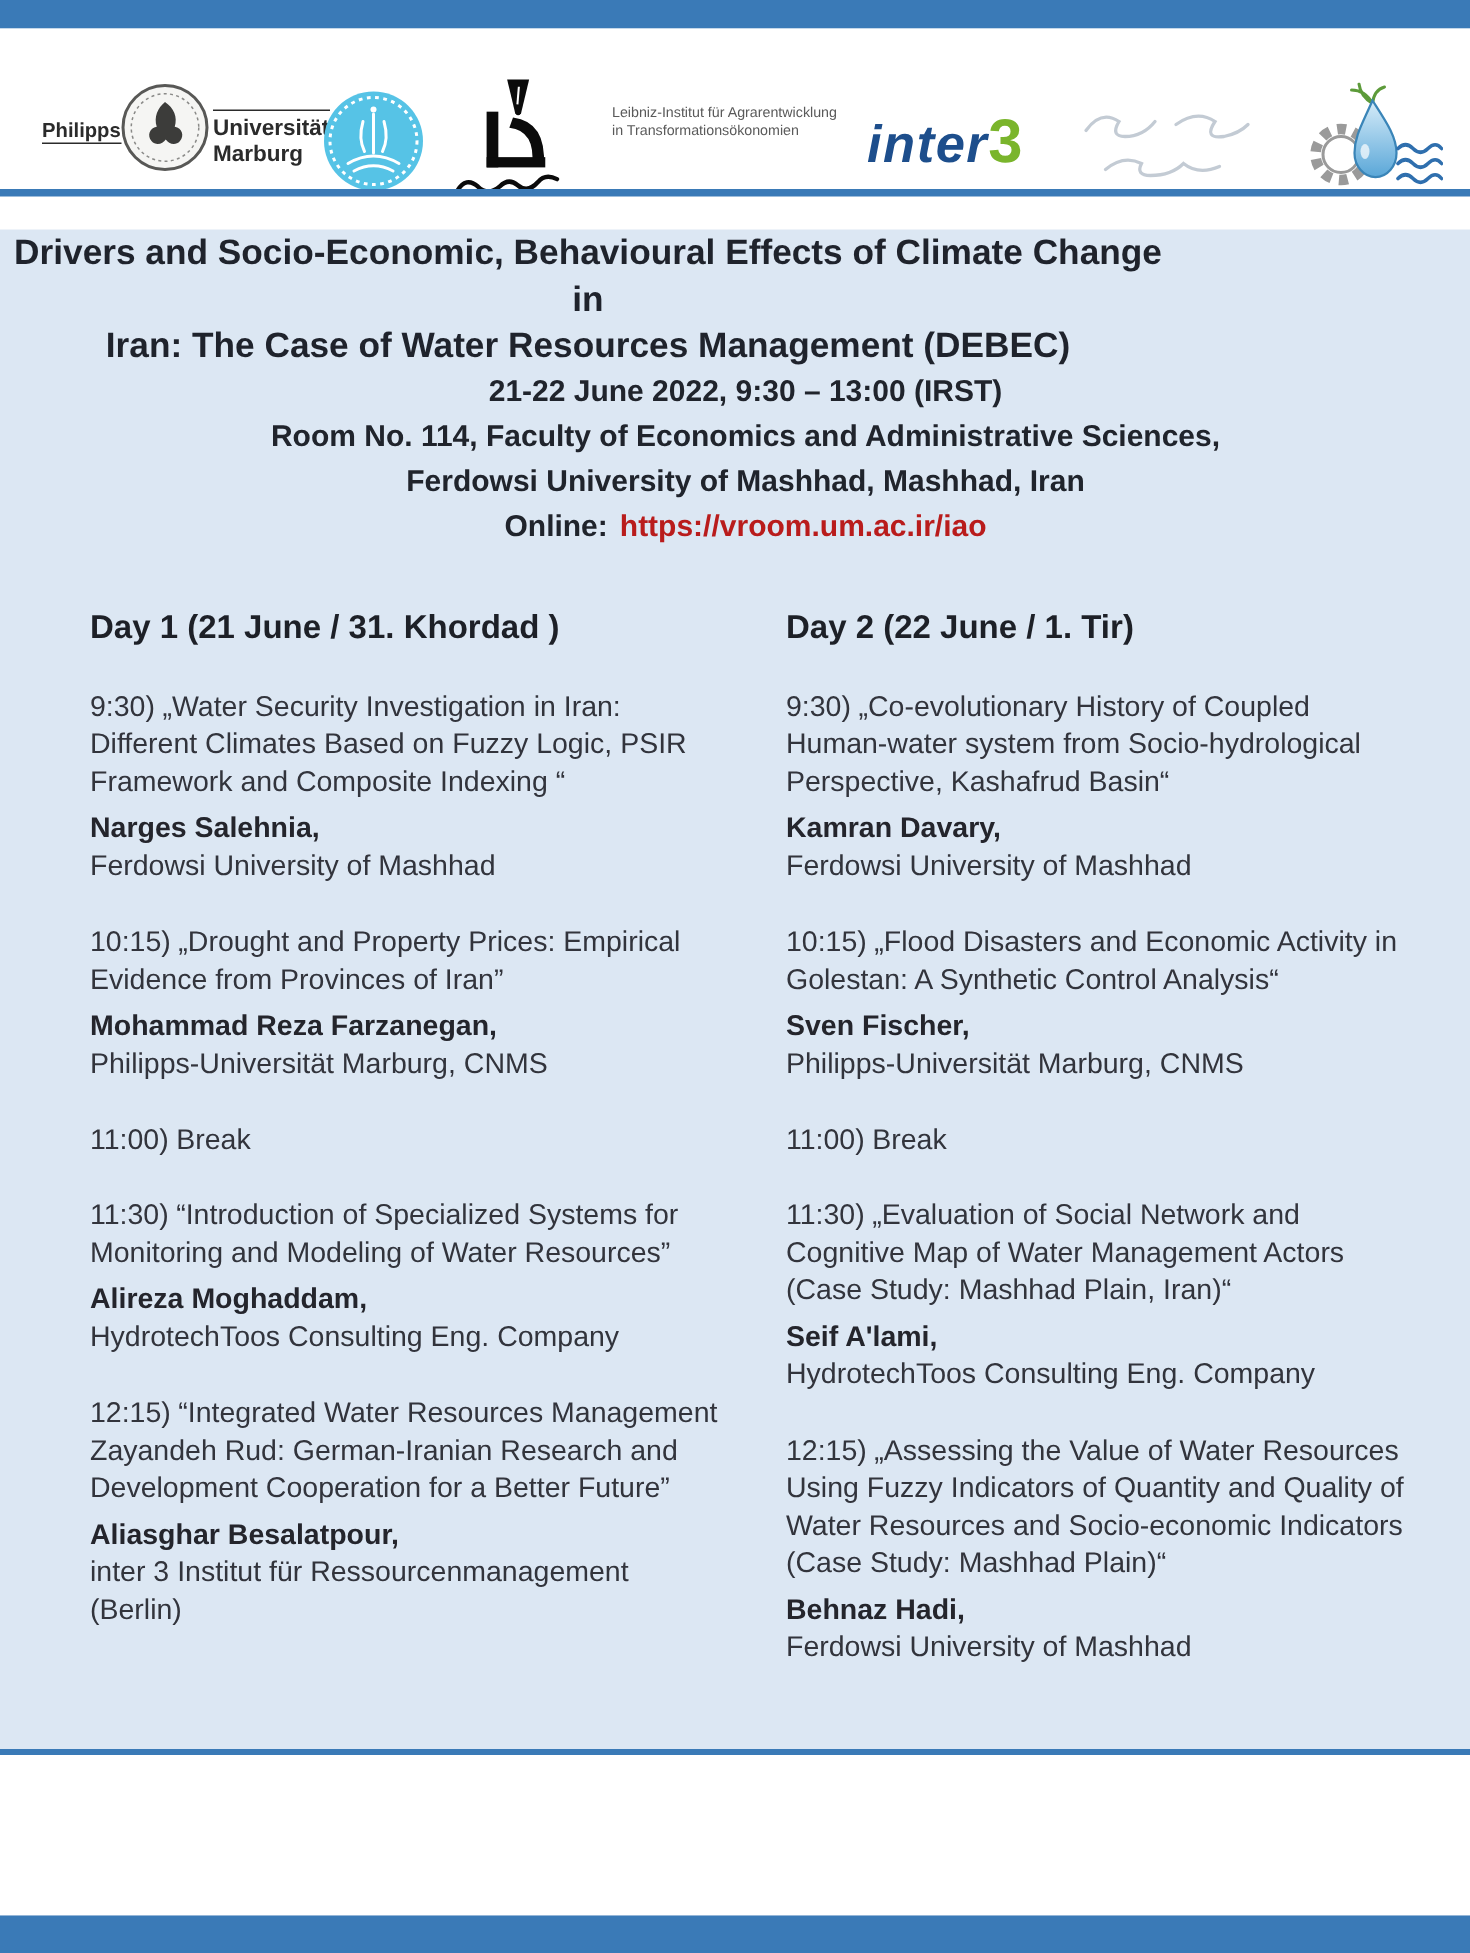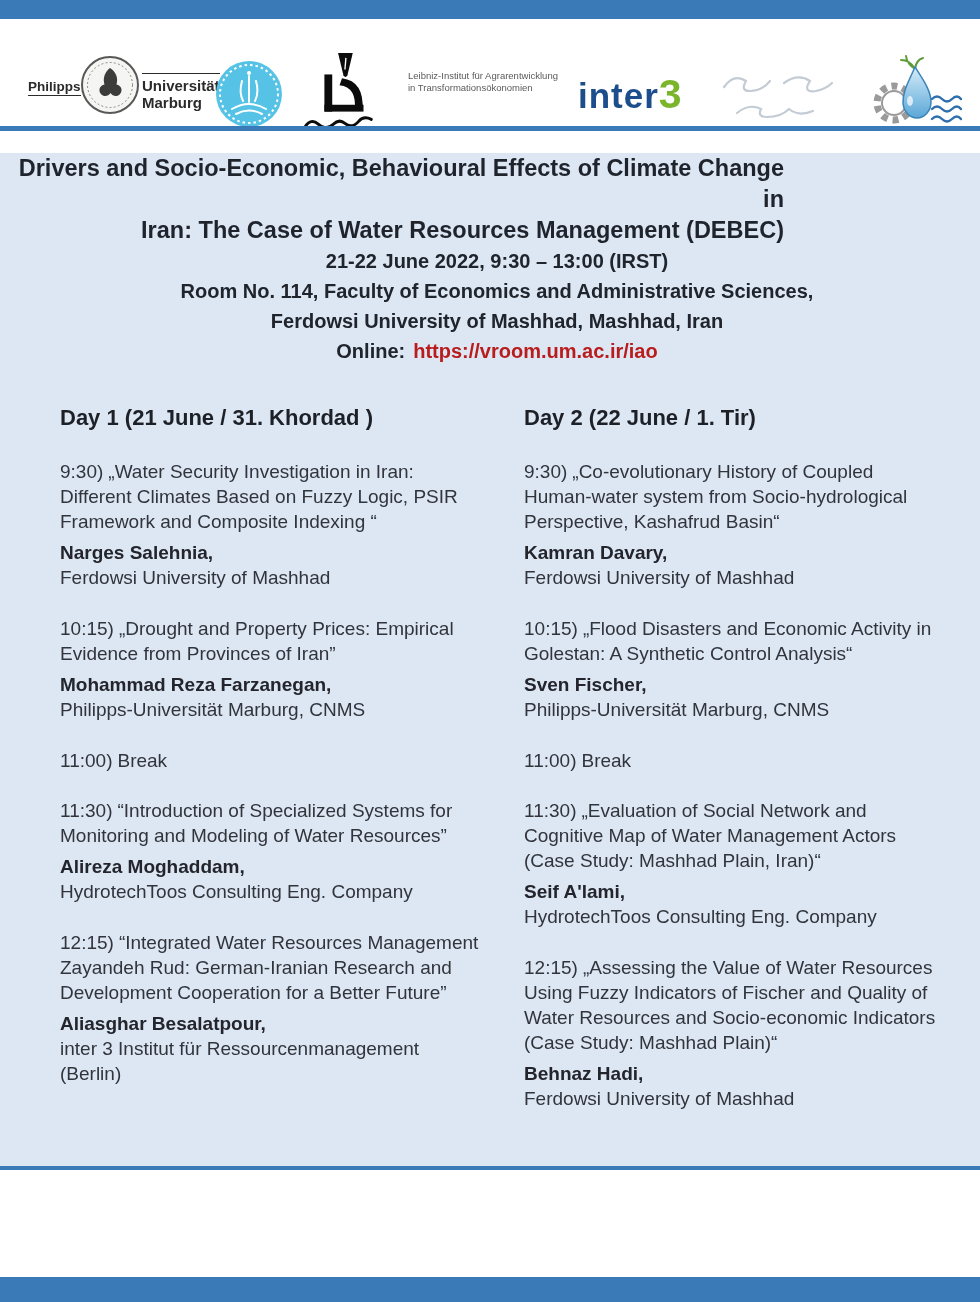--- a/index.html
+++ b/index.html
@@ -23,28 +23,28 @@
   #logo-marburg .ph{position:absolute;left:0;top:18px;font-size:13.5px;font-weight:bold;color:#2b2b2b;border-bottom:1.5px solid #2b2b2b;padding-bottom:1px;}
   #logo-marburg svg{position:absolute;left:52px;top:-6px;}
   #logo-marburg .uni{position:absolute;left:114px;top:12px;font-size:15px;font-weight:bold;color:#2b2b2b;line-height:17px;border-top:1.5px solid #2b2b2b;padding-top:3px;}
   #logo-tehran{left:214px;top:40px;}
   #logo-ferdowsi{left:298px;top:30px;}
   #logo-iamo{left:408px;top:48px;width:160px;}
   #logo-iamo .letters{font-size:41px;line-height:42px;font-weight:400;letter-spacing:2px;color:#4d4d4f;}
   #logo-iamo .accent{color:#3f9fd8;}
   #logo-iamo .sub{font-size:9.5px;line-height:11.5px;color:#5a5a5a;margin-top:3px;}
   #logo-inter3{left:578px;top:52px;}
-  #logo-inter3 .w{font-size:35px;font-weight:bold;color:#1d4e8c;letter-spacing:1px;}
+  #logo-inter3 .w{font-size:35px;font-weight:bold;color:#1d4e8c;letter-spacing:1px;font-style:italic;}
   #logo-inter3 .d{font-size:41px;font-weight:bold;color:#7ab52c;}
   #logo-tous{left:712px;top:36px;width:250px;height:80px;}
   #logo-tous .callig{position:absolute;left:0;top:12px;}
   #logo-tous .mark{position:absolute;right:0;top:0;}
 
   
-  #title-block{position:absolute;left:0;top:153px;width:784px;text-align:right;}
+  #title-block{position:absolute;left:0;top:153px;width:784px;text-align:center;}
   .title-line{font-size:23.5px;line-height:31px;font-weight:bold;color:#1f232c;margin:0;}
   #info-block{position:absolute;left:0;top:246px;width:980px;text-align:center;font-weight:bold;color:#20242c;padding-left:14px;}
   .info-line{font-size:20px;line-height:30px;margin:0;}
   #online-line a{color:#b91c1c;text-decoration:none;margin-left:8px;}
 
   
   .day-col{position:absolute;top:404px;}
   #day1-col{left:60px;width:424px;}
   #day2-col{left:524px;width:420px;}
   .day-header{font-size:22px;line-height:28px;font-weight:bold;color:#1d2027;margin:0 0 27px 0;}
@@ -218,21 +218,21 @@
 
       <div class="session">
         <p class="talk-title"><span class="talk-time">11:30)</span><span>„Evaluation of Social Network and Cognitive Map of Water Management Actors (Case Study: Mashhad Plain, Iran)“</span></p>
         <p style="margin:0">
             <span class="speaker-name">Seif A'lami,</span>
             <span class="speaker-affil">HydrotechToos Consulting Eng. Company</span>
           </p>
       </div>
 
       <div class="session">
-        <p class="talk-title"><span class="talk-time">12:15)</span><span>„Assessing the Value of Water Resources Using Fuzzy Indicators of Fischer and Quality of Water Resources and Socio-economic Indicators (Case Study: Mashhad Plain)“</span></p>
+        <p class="talk-title"><span class="talk-time">12:15)</span><span>„Assessing the Value of Water Resources Using Fuzzy Indicators of Quantity and Quality of Water Resources and Socio-economic Indicators (Case Study: Mashhad Plain)“</span></p>
         <p style="margin:0">
             <span class="speaker-name">Behnaz Hadi,</span>
             <span class="speaker-affil">Ferdowsi University of Mashhad</span>
           </p>
       </div>
     </section>
 
   </main>
 
   <div id="footer-rule" class="band"></div>

